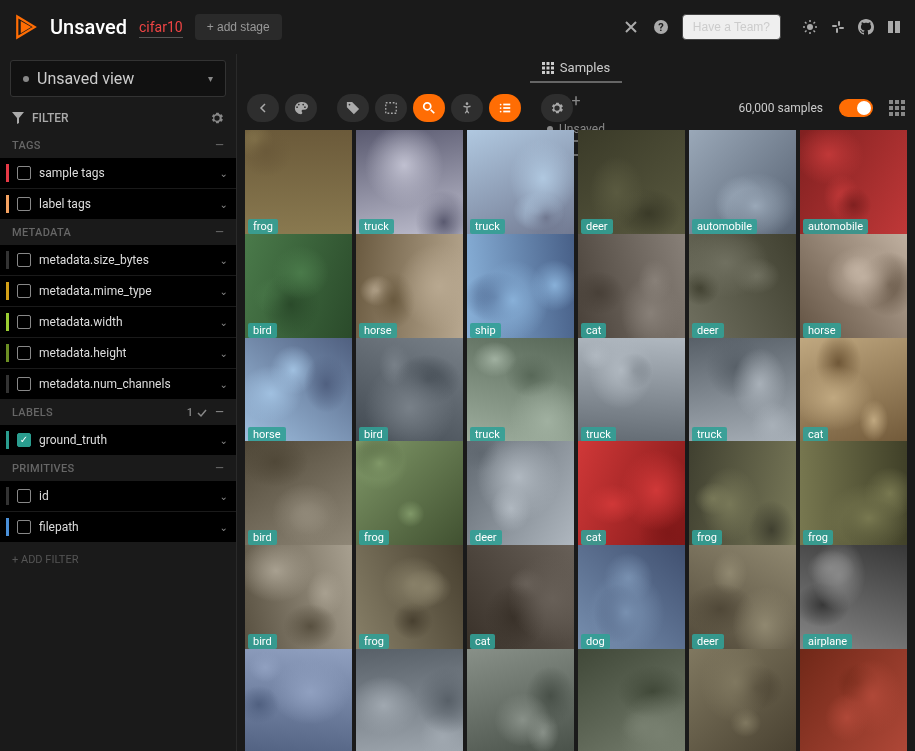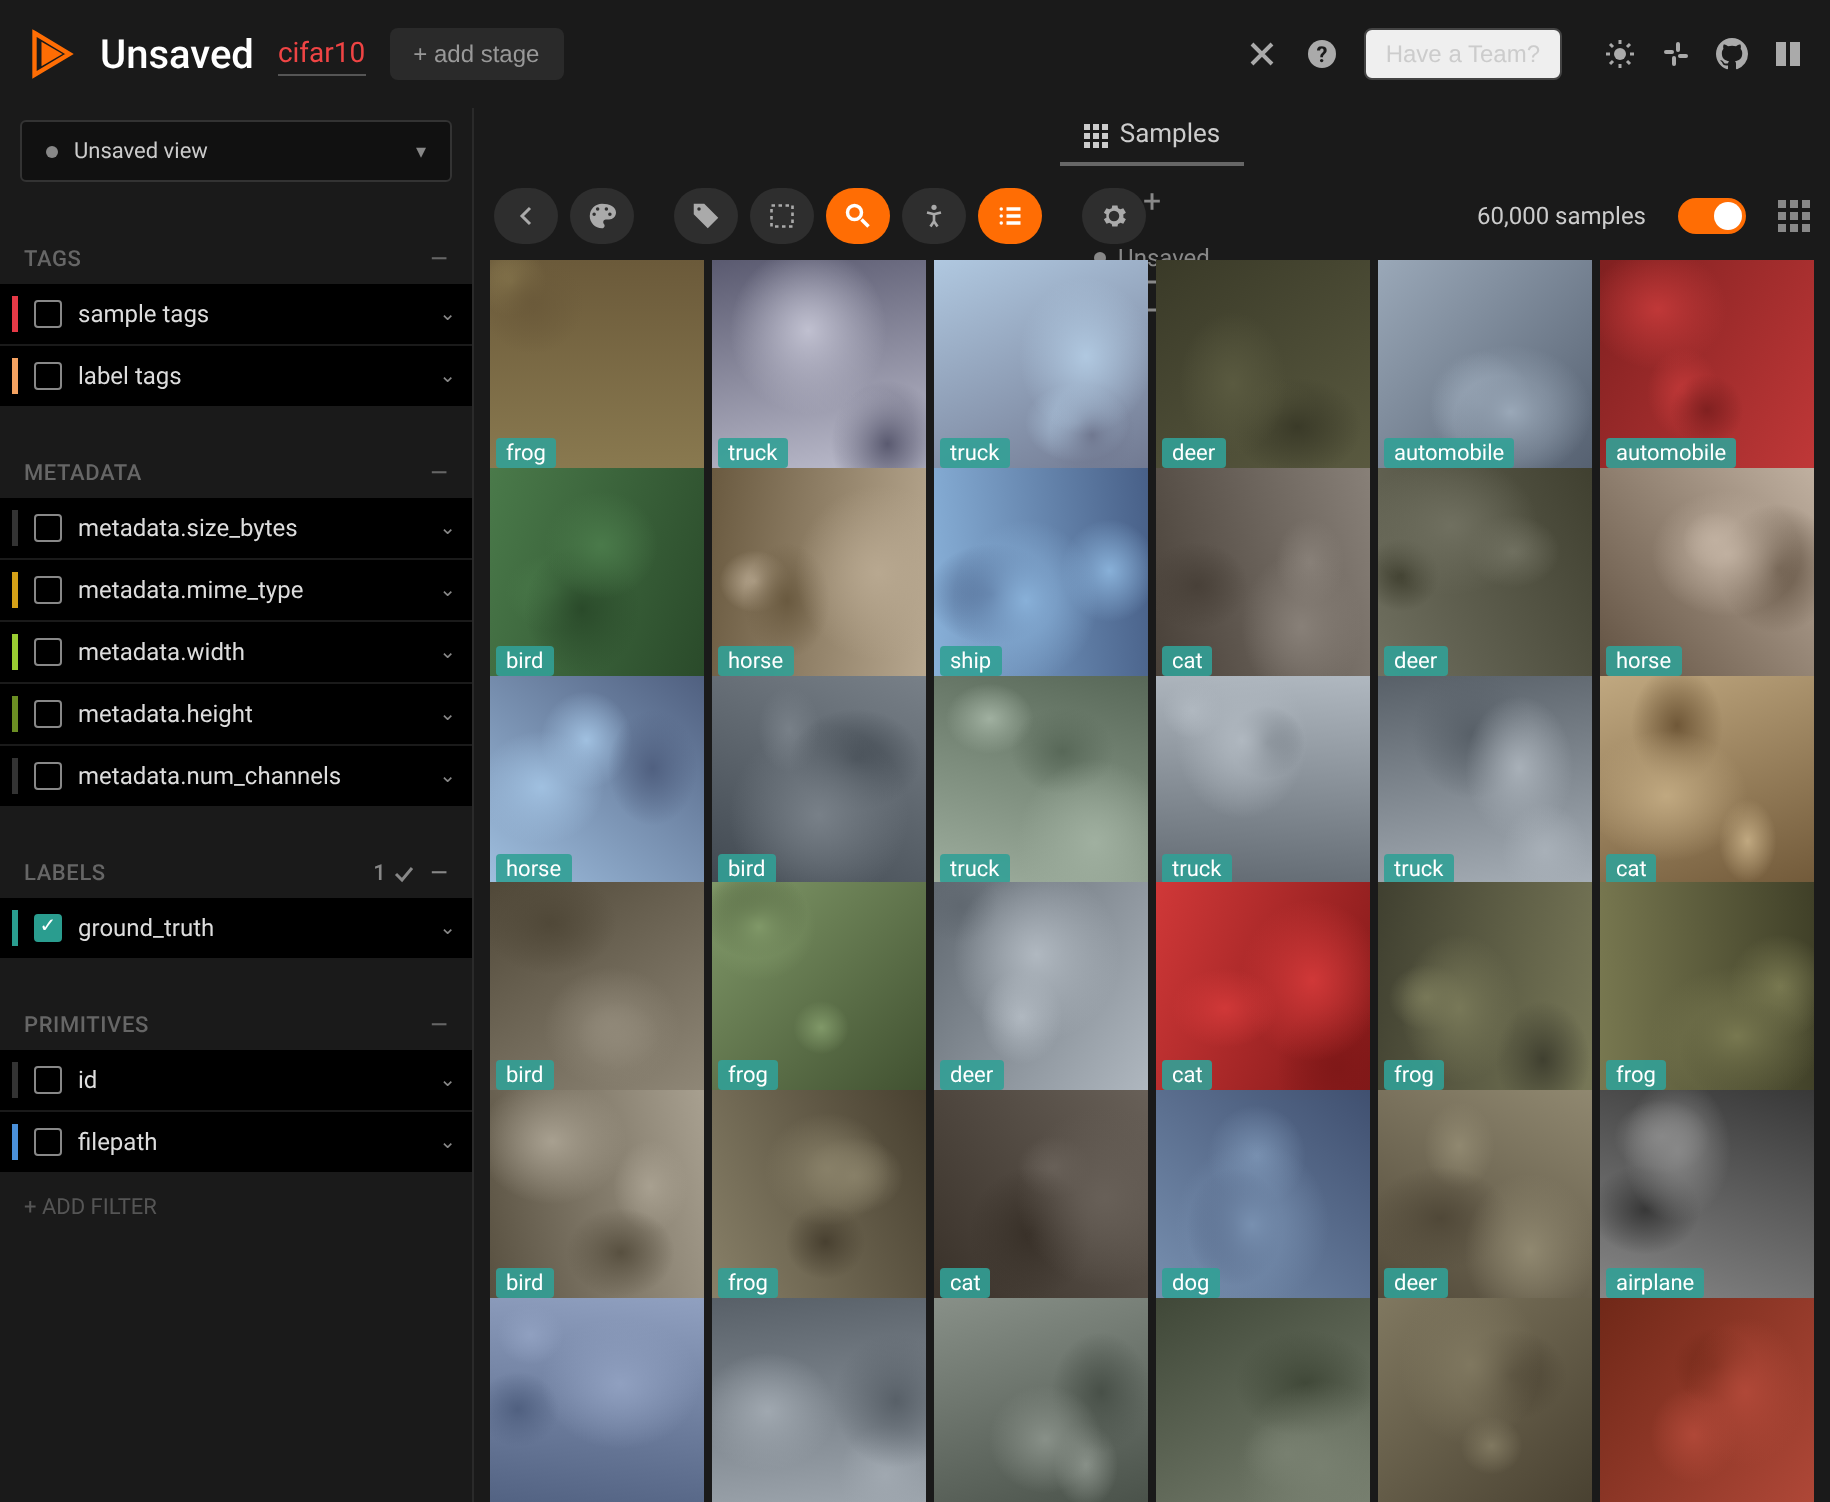--- a/index.html
+++ b/index.html
@@ -75,21 +75,21 @@
   border: 1px solid #333;
   border-radius: 3px;
   padding: 8px 12px;
   display: flex;
   align-items: center;
   justify-content: center;
   gap: 8px;
   cursor: pointer;
 }
 .view-dot { width: 6px; height: 6px; border-radius: 50%; background: #888; }
-.view-label { color: #ccc; font-size: 11px; }
+.view-label { color: #ccc; font-size: 16px; }
 .view-chev { margin-left: auto; color: #888; font-size: 10px; }
 
 .filter-header {
   display: flex;
   align-items: center;
   padding: 8px 12px;
   gap: 8px;
   color: #aaa;
   font-size: 12px;
   font-weight: 500;
@@ -98,21 +98,20 @@
 
 .section-header {
   display: flex;
   align-items: center;
   padding: 6px 12px;
   color: #666;
   font-size: 11px;
   font-weight: 500;
   text-transform: uppercase;
   letter-spacing: 0.3px;
-  margin-top: 20px;
 }
 .section-header .dash { margin-left: auto; color: #666; }
 .section-header .count-badge { margin-left: auto; color: #888; font-size: 11px; display: flex; align-items: center; gap: 4px; }
 
 .filter-row {
   display: flex;
   align-items: center;
   padding: 6px 8px 6px 6px;
   gap: 8px;
   cursor: pointer;
@@ -320,20 +319,31 @@
 
 <div class="main">
 
   <div class="sidebar">
     <div class="view-select">
       <span class="view-dot"></span>
       <span class="view-label">Unsaved view</span>
       <span class="view-chev">▾</span>
     </div>
 
+    <div class="filter-header">
+      <svg width="12" height="12" viewBox="0 0 12 12">
+          <path fill="#aaa" d="M0 0h12L7 6v5l-2 1V6z"></path>
+        </svg>
+      <span>FILTER</span>
+      <span class="cog">
+        <svg width="14" height="14" viewBox="0 0 16 16">
+            <path fill="#888" d="M8 5a3 3 0 100 6 3 3 0 000-6zM13.3 8.9l1.5.9-1.5 2.6-1.7-.6c-.4.3-.8.6-1.3.7L10 14H7l-.3-1.5c-.5-.1-.9-.4-1.3-.7l-1.7.6-1.5-2.6 1.5-.9c0-.3-.1-.6-.1-.9s0-.6.1-.9l-1.5-.9 1.5-2.6 1.7.6c.4-.3.8-.6 1.3-.7L7 2h3l.3 1.5c.5.1.9.4 1.3.7l1.7-.6 1.5 2.6-1.5.9c0 .3.1.6.1.9s0 .6-.1.9z"></path>
+          </svg>
+      </span>
+    </div>
 
     <div class="section-header">
       <span>TAGS</span>
       <span class="dash">—</span>
     </div>
     <div id="tags-items">
         <div class="filter-row">
       <div class="color-bar" style="background:#e63946"></div>
       <div class="checkbox "></div>
       <span class="filter-label">sample tags</span>

